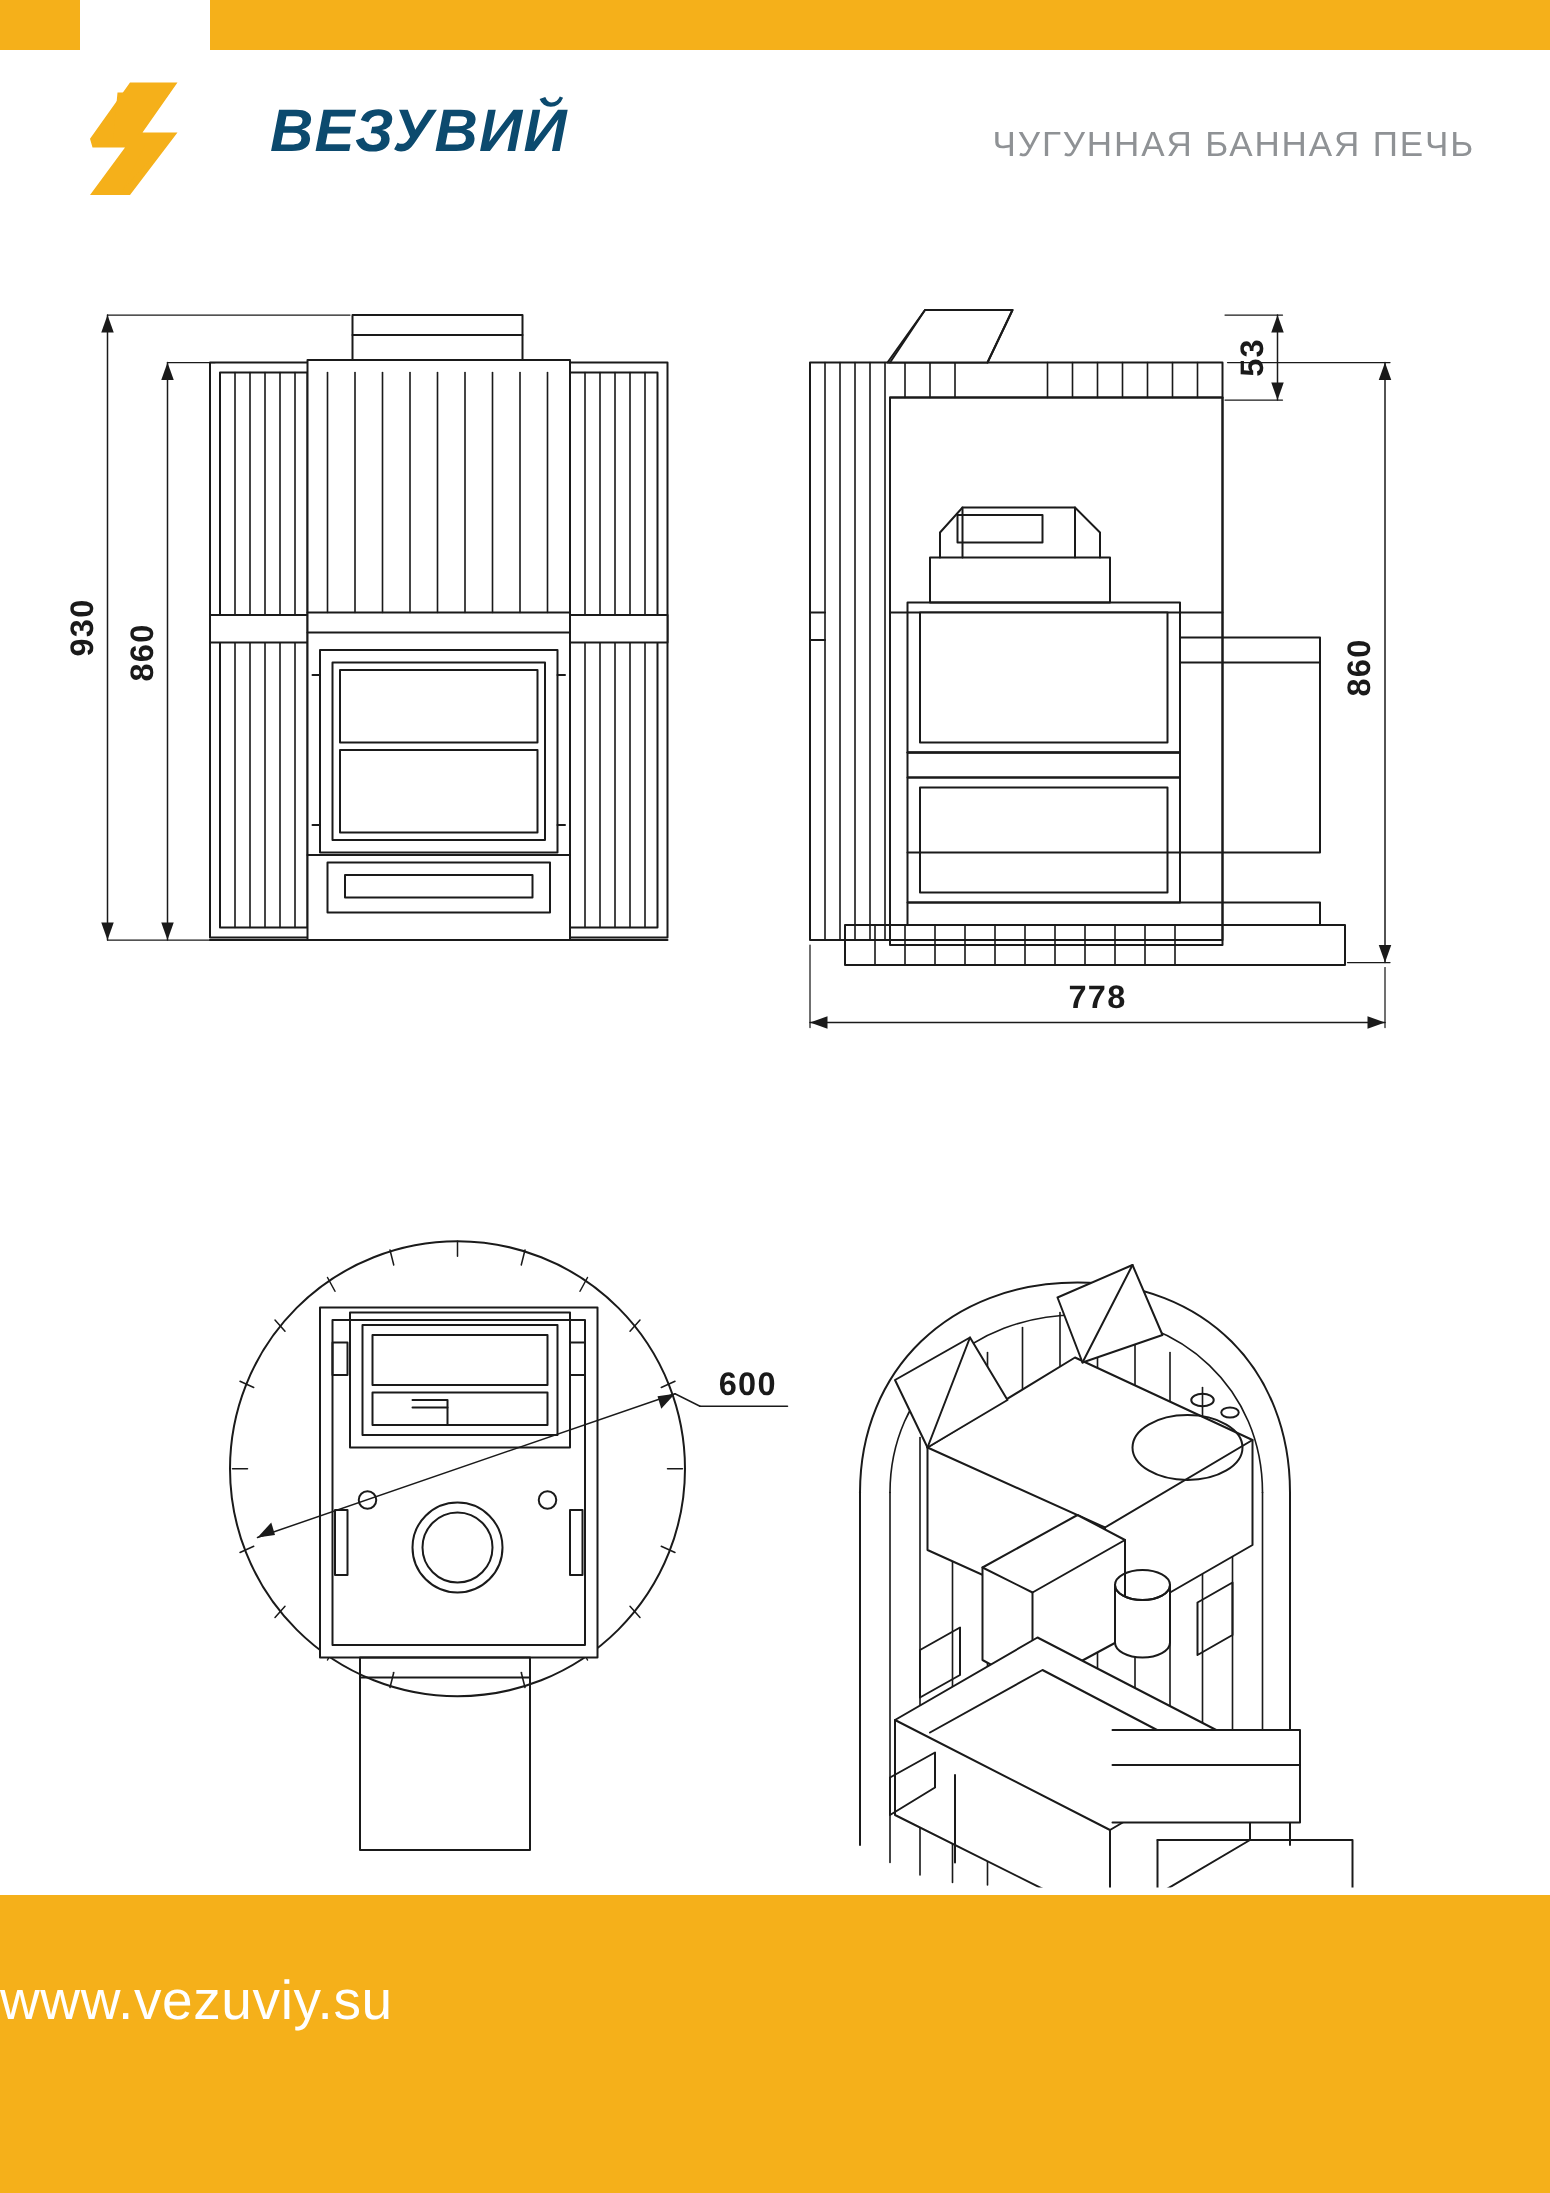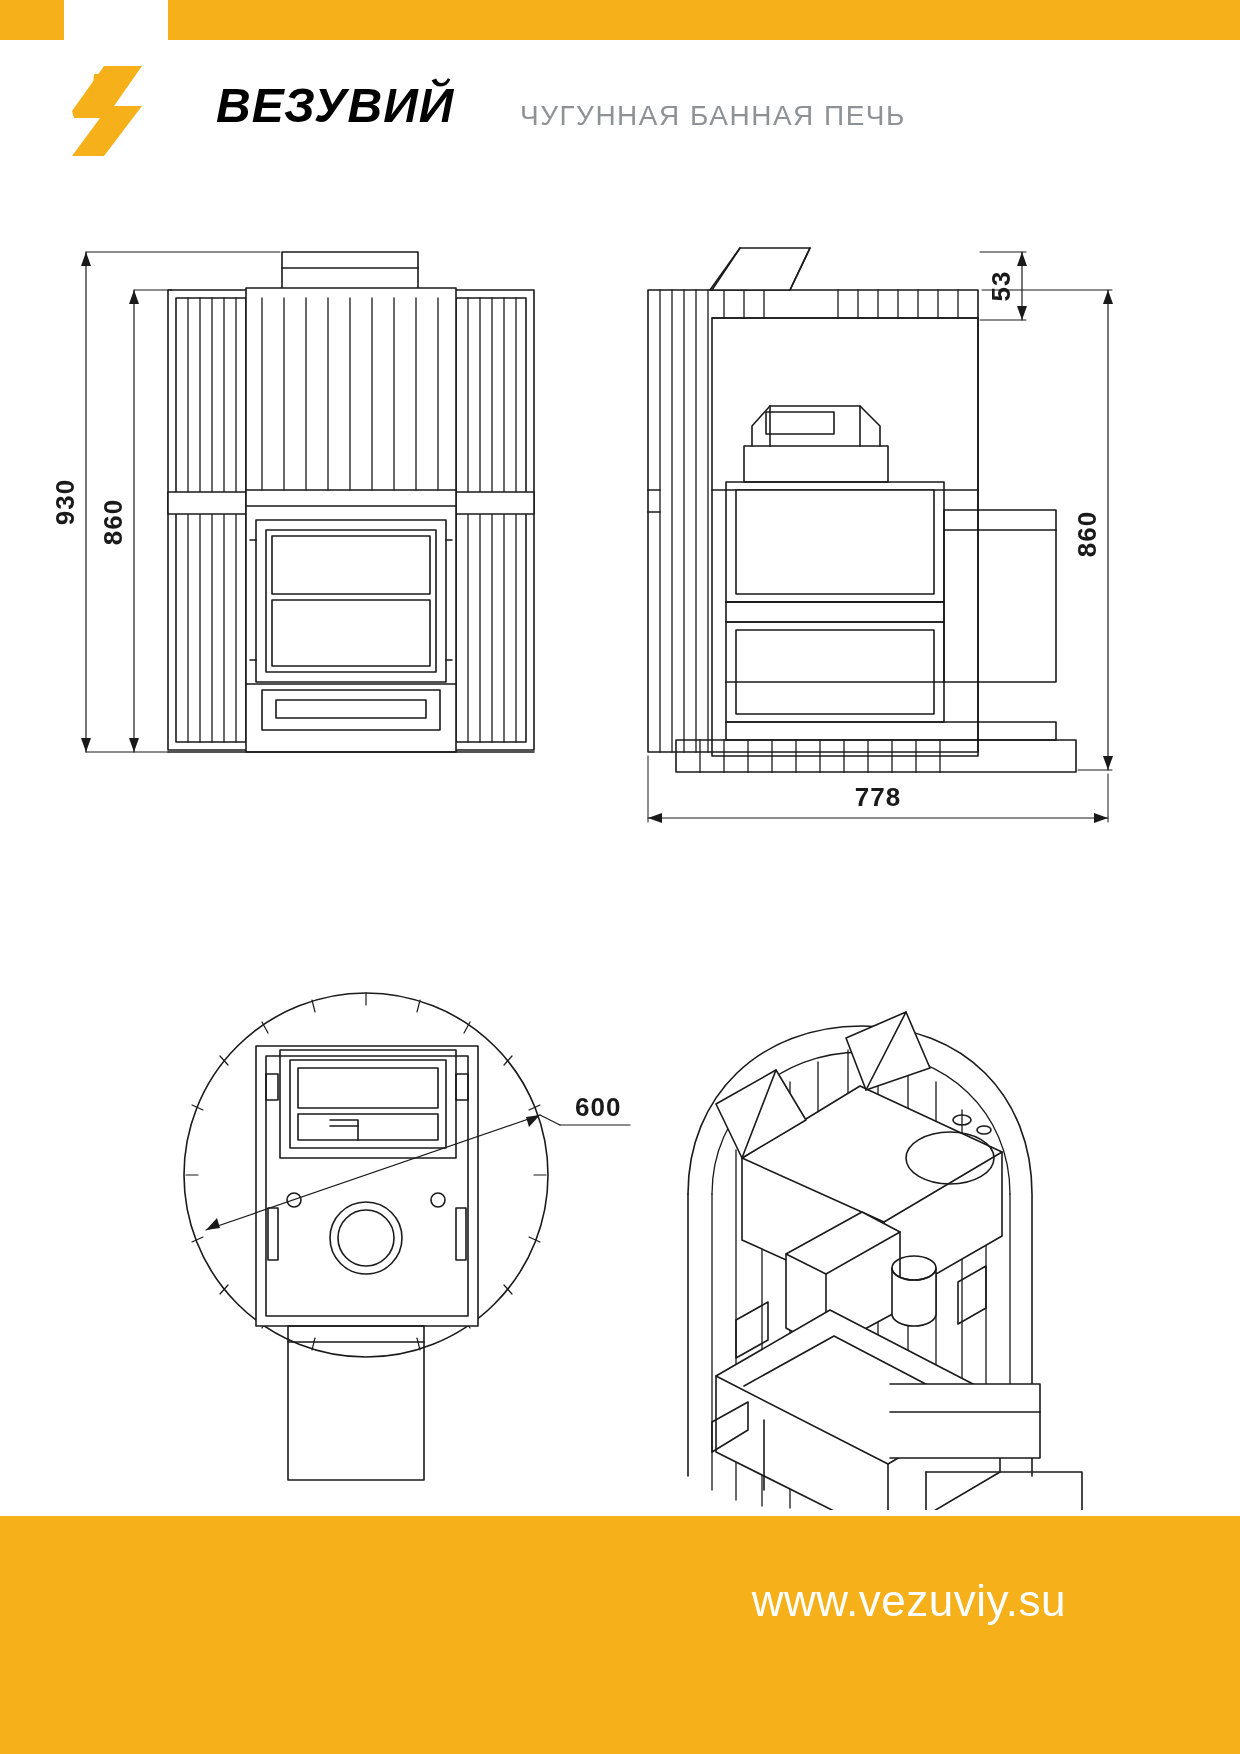--- a/index.html
+++ b/index.html
@@ -18,41 +18,40 @@
   .topbar-white{
     position:absolute;left:64px;top:0;width:104px;height:40px;
     background:#ffffff;
   }
   .bottombar{
     position:absolute;left:0;top:1516px;width:1240px;height:238px;
     background:#f5b01a;
   }
   .bottom-url{
     position:absolute;left:0;top:1576px;width:1132px;
-    text-align:right;
     padding-right:66px;
     box-sizing:border-box;
     color:#ffffff;
     font-size:44px;
     letter-spacing:.5px;
   }
   
   .logo-wrap{
     position:absolute;left:64px;top:56px;width:360px;height:110px;
   }
   .logo-mark{position:absolute;left:0;top:0;width:110px;height:110px;}
   .logo-text{
     position:absolute;left:152px;top:22px;
     font-size:48px;font-weight:bold;font-style:italic;
-    color:#000000;letter-spacing:1px;
+    color:#0c4a6e;letter-spacing:1px;
   }
   
   .header-title{
     position:absolute;left:520px;top:96px;width:660px;
-    text-align:left;
+    text-align:right;
     color:#8f9295;
     font-size:28px;
     line-height:40px;
     letter-spacing:1.5px;
   }
   
   .sheet{position:absolute;left:0;top:190px;width:1240px;height:1320px;}
   svg{display:block;}
   .dim-label{
     fill:#1a1a1a;font-family:"Liberation Sans", sans-serif;

